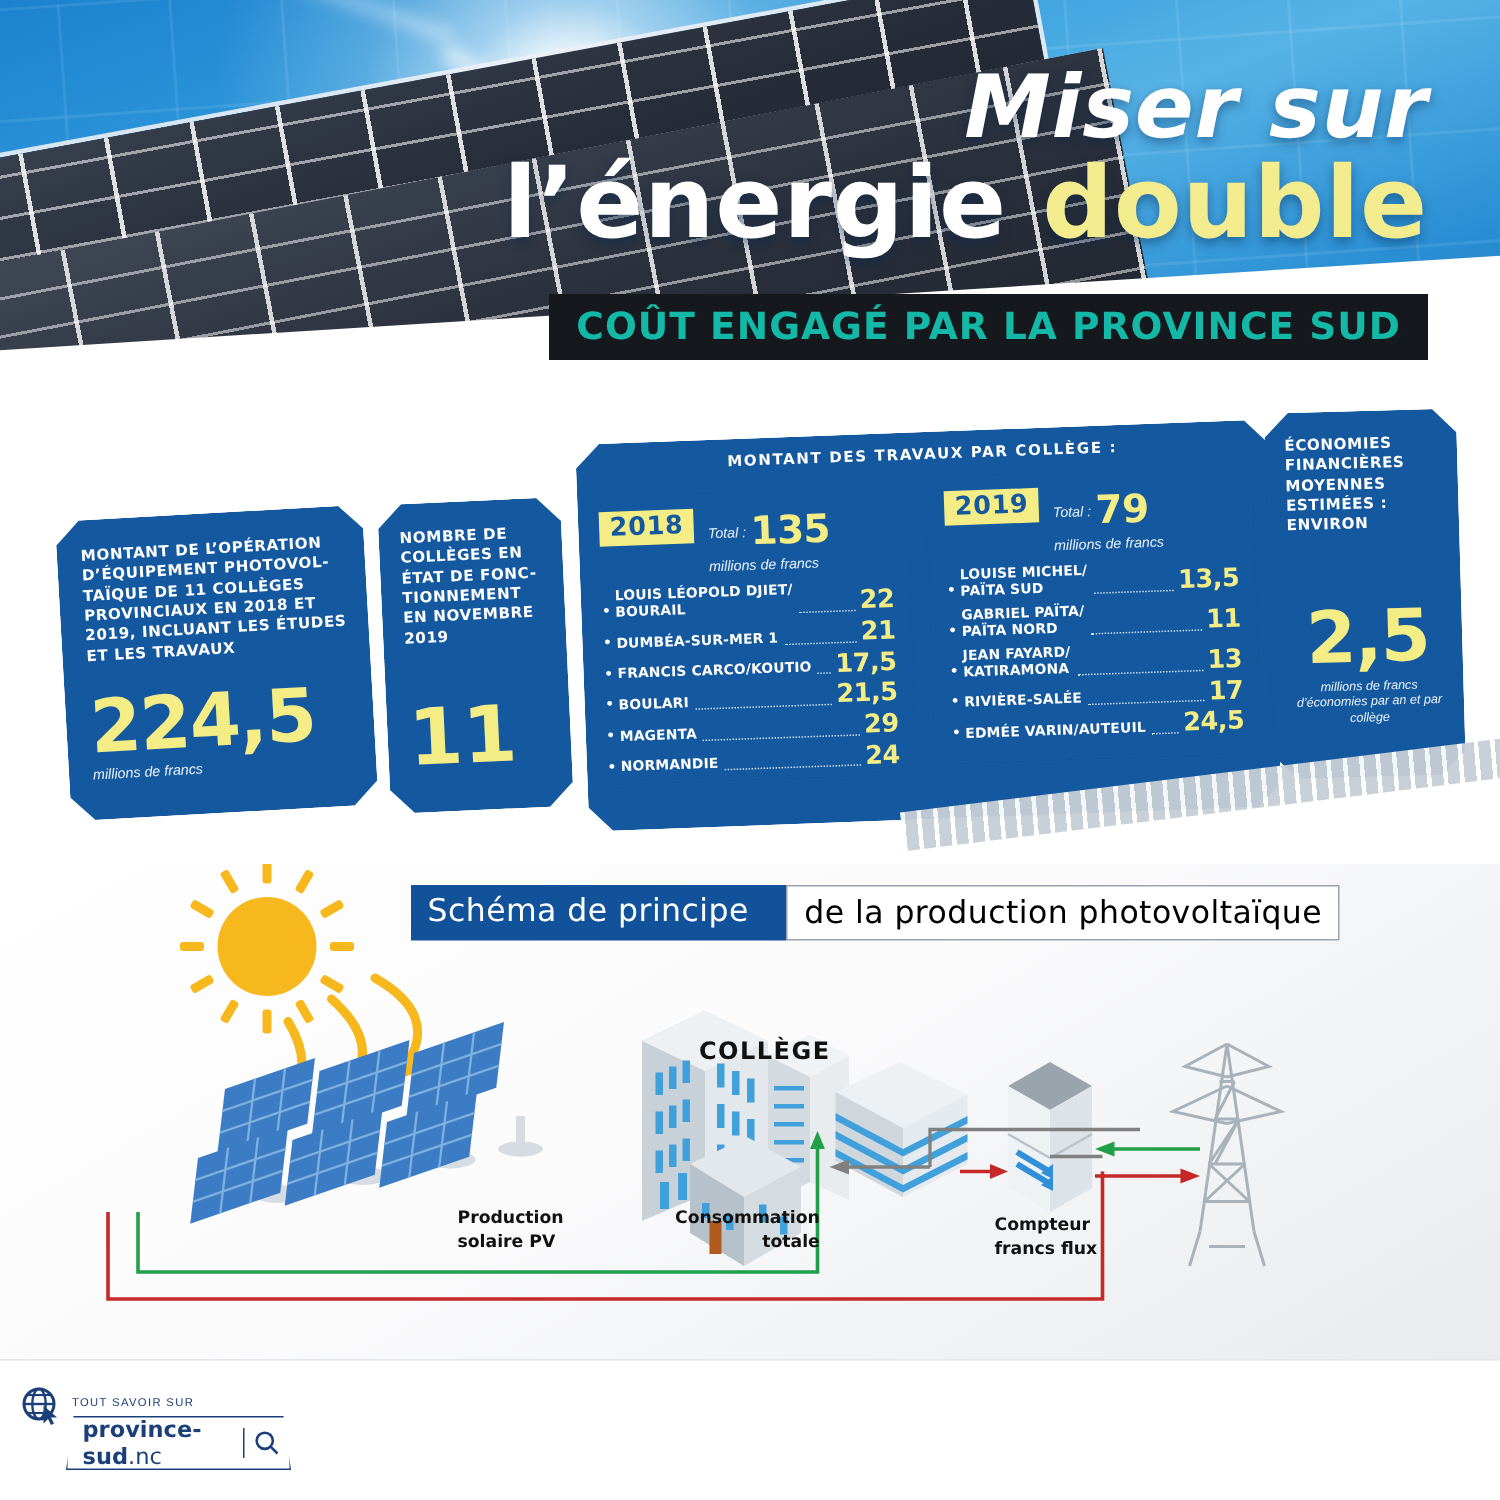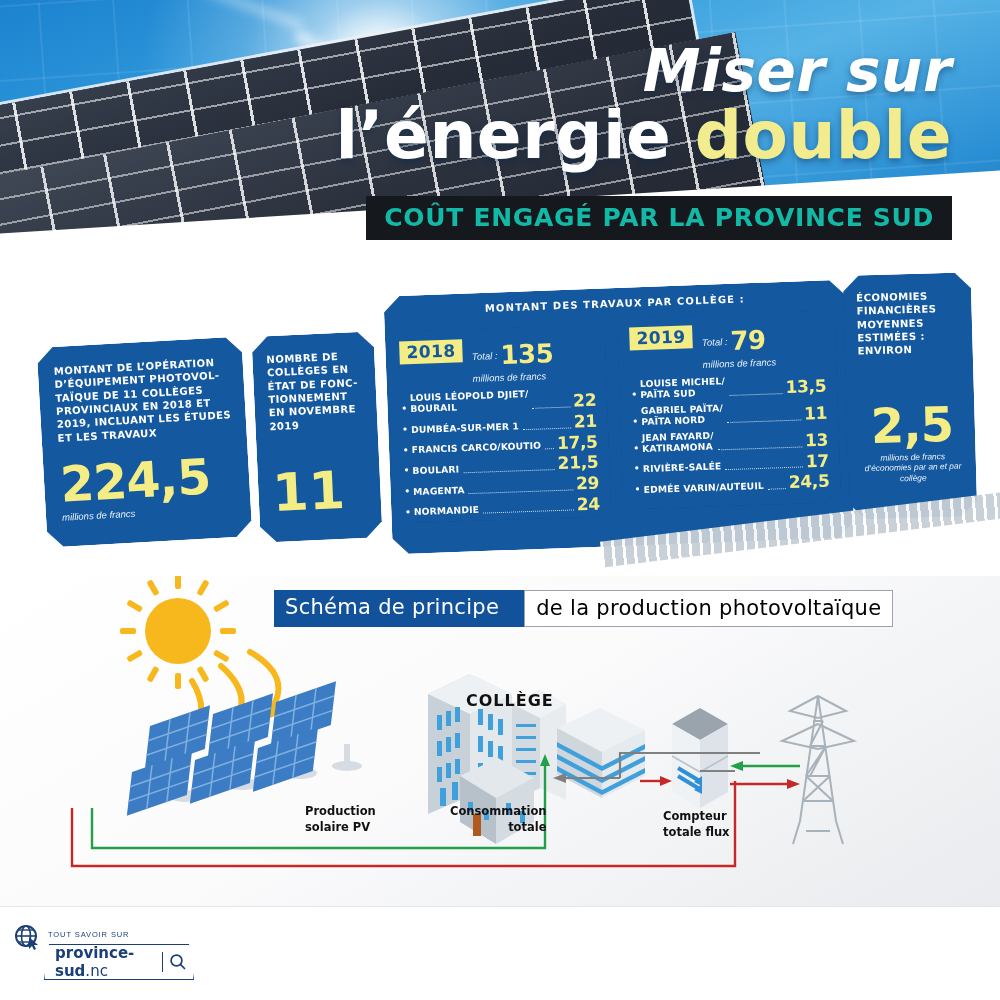--- a/index.html
+++ b/index.html
@@ -503,21 +503,21 @@
         <polygon points="800,208 787,203 787,213" fill="#C62828"></polygon>
       </g>
     </svg>
 
     <div class="dlabel" id="lbl-college">COLLÈGE</div>
     <div class="dlabel" id="lbl-prod" style="white-space:pre-line">Production
 solaire PV</div>
     <div class="dlabel" id="lbl-conso" style="white-space:pre-line">Consommation
 totale</div>
     <div class="dlabel" id="lbl-compteur" style="white-space:pre-line">Compteur
-totale flux</div>
+francs flux</div>
   </div>
 
   <div class="footer">
     <div class="fdiv"></div>
 
     <svg width="26" height="26" style="position:absolute;left:14px;top:18px">
       <circle cx="12" cy="12" r="10" fill="none" stroke="#1B3F79" stroke-width="2"></circle>
       <ellipse cx="12" cy="12" rx="4.5" ry="10" fill="none" stroke="#1B3F79" stroke-width="1.6"></ellipse>
       <line x1="2" y1="12" x2="22" y2="12" stroke="#1B3F79" stroke-width="1.6"></line>
       <line x1="4" y1="6" x2="20" y2="6" stroke="#1B3F79" stroke-width="1.4"></line>

